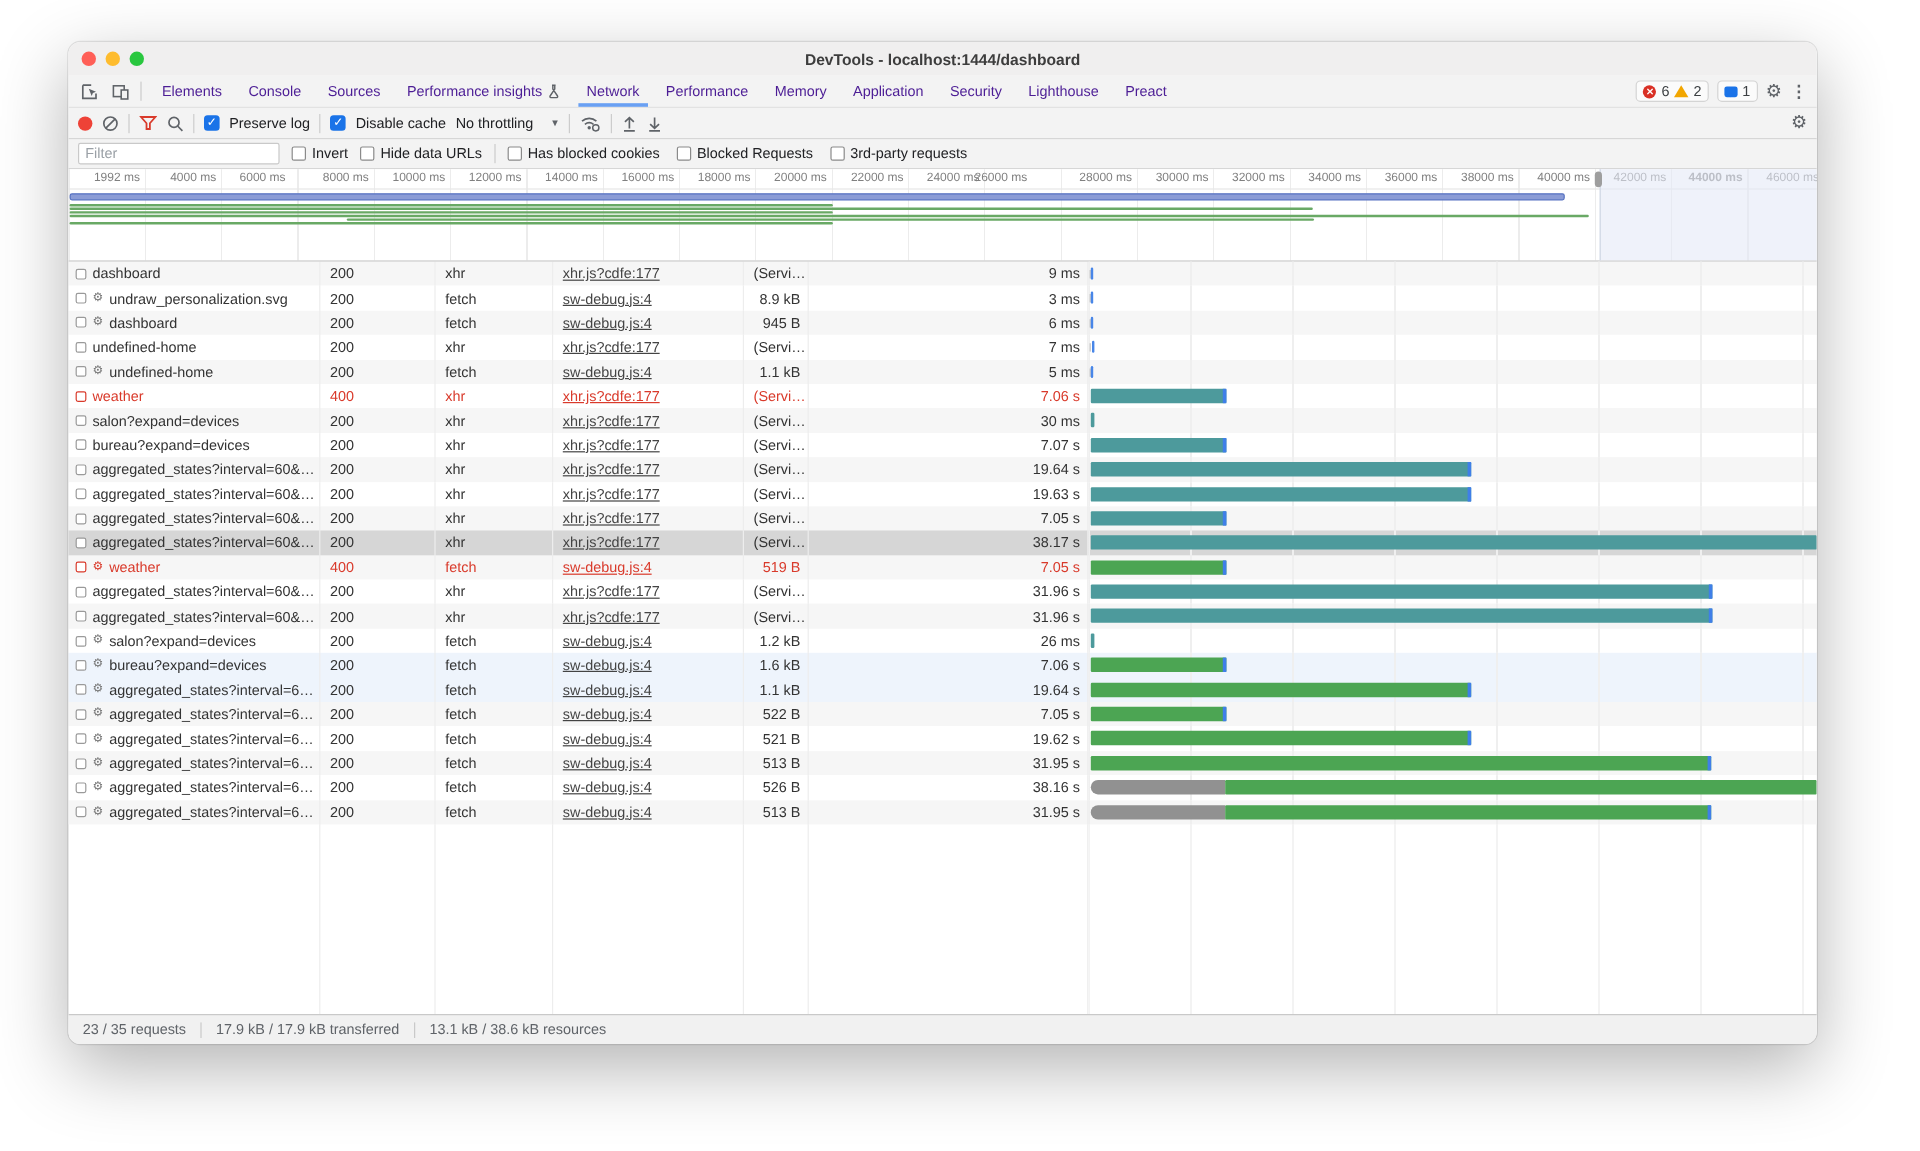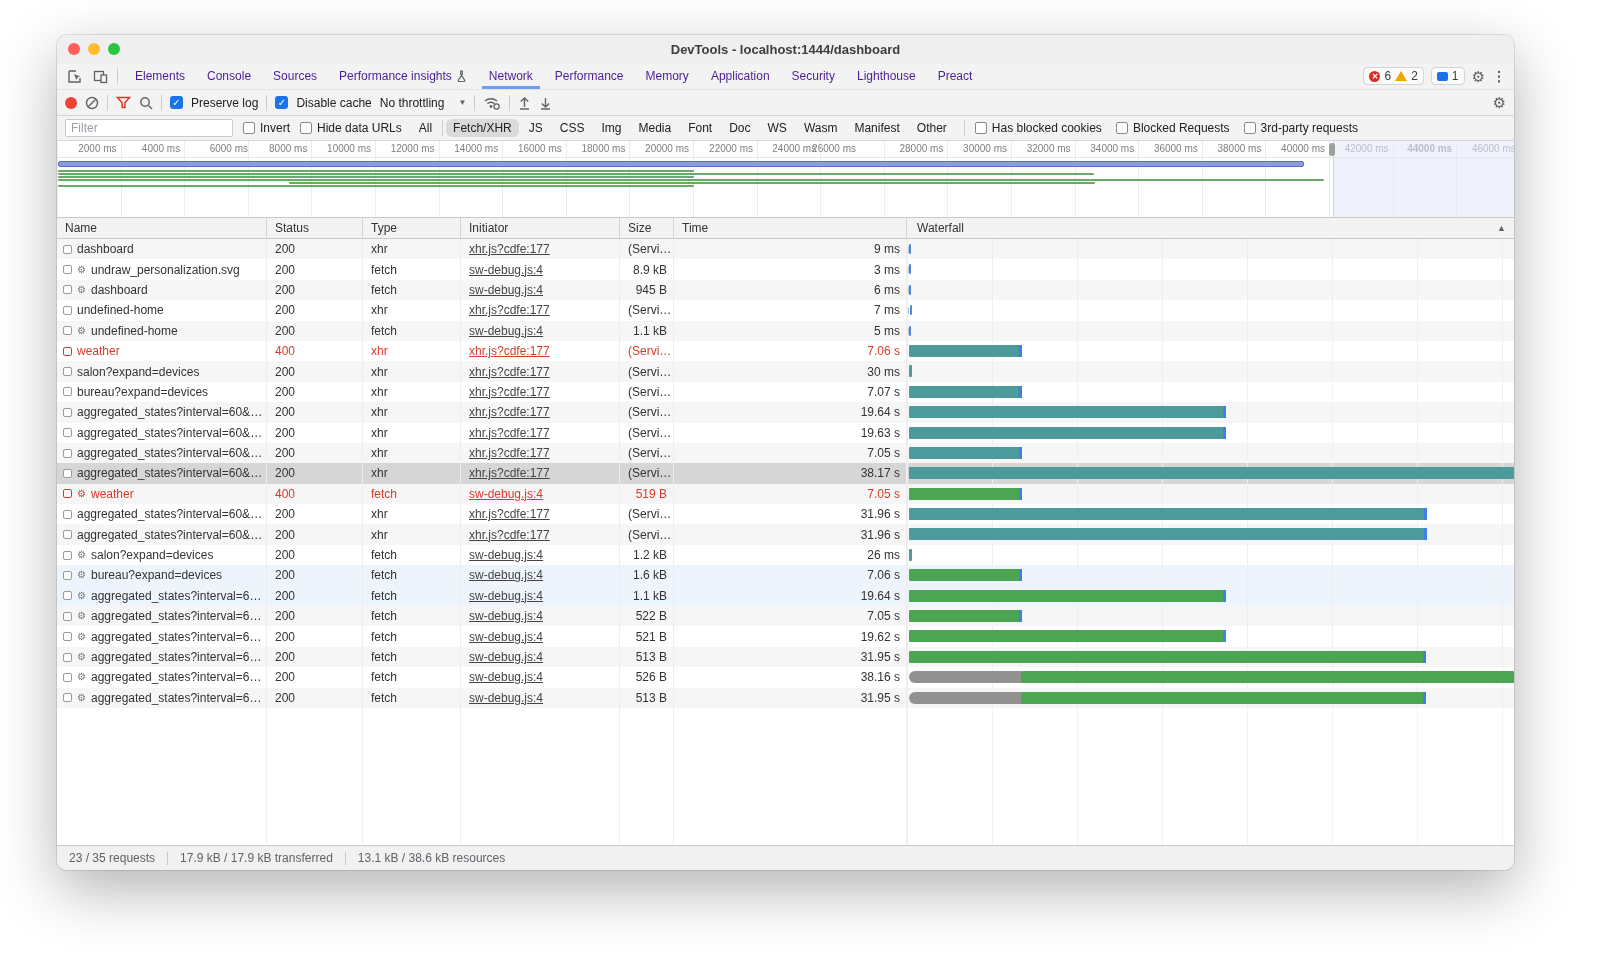--- a/index.html
+++ b/index.html
@@ -231,57 +231,42 @@
   <div class="filterbar">
     <input class="filter-input" placeholder="Filter" style="">
     <span class="chk">
       <span class="cbx-off"></span>
       <span>Invert</span>
     </span>
     <span class="chk">
       <span class="cbx-off"></span>
       <span>Hide data URLs</span>
     </span>
-    <div class="pills">
-        <div class="pill">All</div>
-        <div class="vsep"></div>
-        <div class="pill sel">Fetch/XHR</div>
-        <div class="pill">JS</div>
-        <div class="pill">CSS</div>
-        <div class="pill">Img</div>
-        <div class="pill">Media</div>
-        <div class="pill">Font</div>
-        <div class="pill">Doc</div>
-        <div class="pill">WS</div>
-        <div class="pill">Wasm</div>
-        <div class="pill">Manifest</div>
-        <div class="pill">Other</div>
-      </div>
     <div class="vsep"></div>
     <div class="pills" style="gap:14px">
         <div class="chk">
           <div class="cbx-off"></div>
           <div>Has blocked cookies</div>
         </div>
         <div class="chk">
           <div class="cbx-off"></div>
           <div>Blocked Requests</div>
         </div>
         <div class="chk">
           <div class="cbx-off"></div>
           <div>3rd-party requests</div>
         </div>
       </div>
   </div>
 
   <div class="overview">
     <div class="ruler">
-        <div class="rtick" style="left: 1.6px;">2000 ms</div>
+        <div class="rtick" style="left: 1.6px;">1992 ms</div>
         <div class="rtick" style="left: 65.2px;">4000 ms</div>
-        <div class="rtick" style="left: 133px;">6000 ms</div>
+        <div class="rtick" style="left: 123px;">6000 ms</div>
         <div class="rtick" style="left: 192.4px;">8000 ms</div>
         <div class="rtick" style="left: 256px;">10000 ms</div>
         <div class="rtick" style="left: 319.6px;">12000 ms</div>
         <div class="rtick" style="left: 383.2px;">14000 ms</div>
         <div class="rtick" style="left: 446.8px;">16000 ms</div>
         <div class="rtick" style="left: 510.4px;">18000 ms</div>
         <div class="rtick" style="left: 574px;">20000 ms</div>
         <div class="rtick" style="left: 638px;">22000 ms</div>
         <div class="rtick" style="left: 701.2px;">24000 ms</div>
         <div class="rtick" style="left: 741px;">26000 ms</div>
@@ -302,29 +287,20 @@
         <div class="ov-bar" style="left: 1px; top: 32px; width: 1036px; height: 2px; background: rgb(105, 169, 101);"></div>
         <div class="ov-bar" style="left: 1px; top: 35px; width: 636px; height: 2px; background: rgb(105, 169, 101);"></div>
         <div class="ov-bar" style="left: 1px; top: 38px; width: 1266px; height: 2px; background: rgb(105, 169, 101);"></div>
         <div class="ov-bar" style="left: 232px; top: 41px; width: 806px; height: 2px; background: rgb(105, 169, 101);"></div>
         <div class="ov-bar" style="left: 1px; top: 44px; width: 636px; height: 2px; background: rgb(105, 169, 101);"></div>
       </div>
     <div class="ov-shade" style="left: 1276px;"></div>
     <div class="scrubber" style="left: 1272px;"></div>
   </div>
 
-  <div class="gridhead">
-      <div class="gcell c-name">Name</div>
-      <div class="gcell c-status">Status</div>
-      <div class="gcell c-type">Type</div>
-      <div class="gcell c-init">Initiator</div>
-      <div class="gcell c-size">Size</div>
-      <div class="gcell c-time">Time</div>
-      <div class="gcell c-wf">Waterfall<div class="sortarr">▲</div></div>
-    </div>
   <div class="gridbody">
       <div class="row">
         <div class="cell namecell c-name">
           <div class="rcb"></div>
           <div>dashboard</div>
         </div>
         <div class="cell c-status">200</div>
         <div class="cell c-type">xhr</div>
         <div class="cell c-init">
           <div class="init-link">xhr.js?cdfe:177</div>

